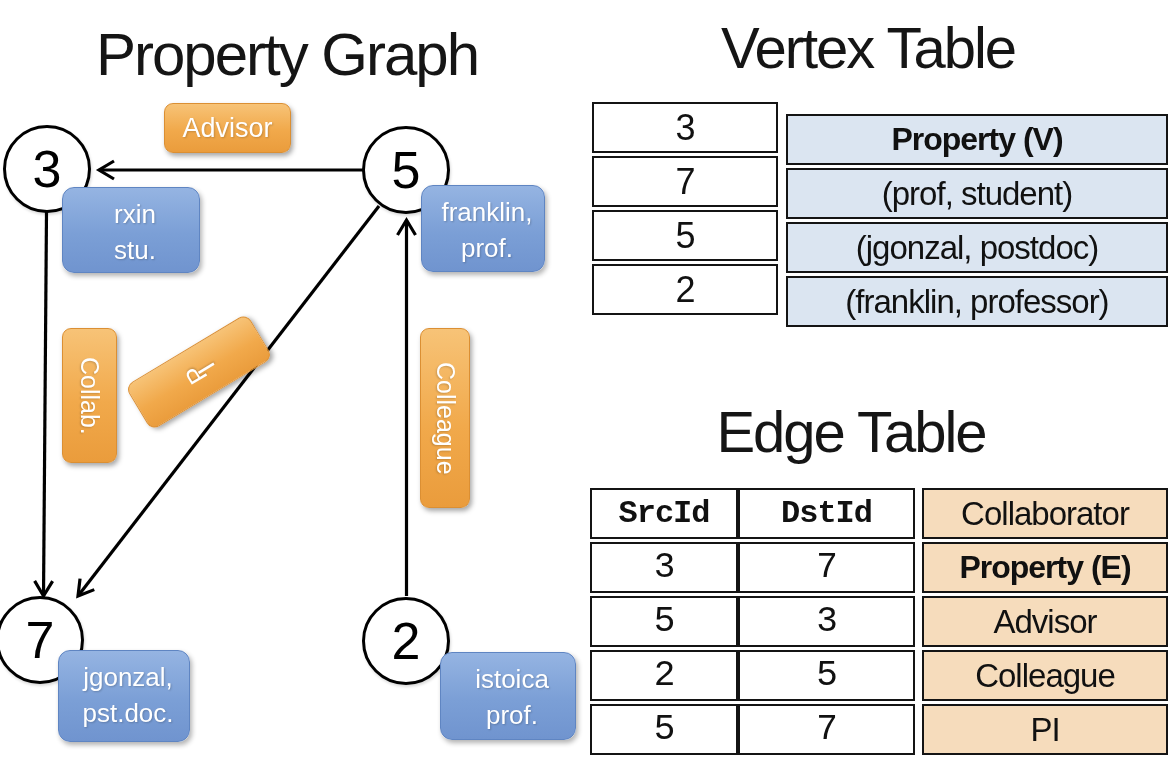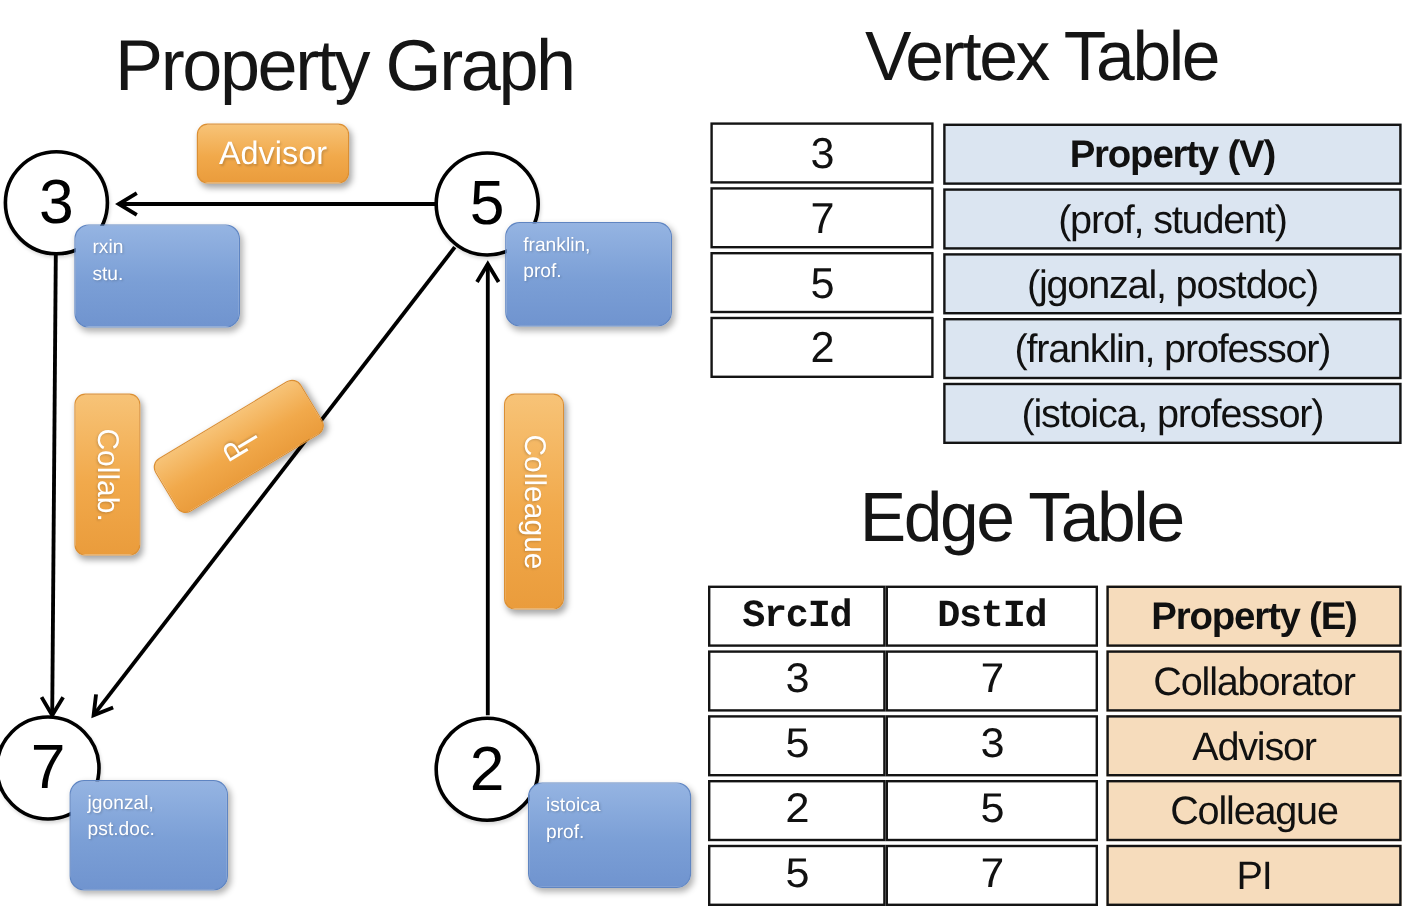--- a/index.html
+++ b/index.html
@@ -30,26 +30,27 @@
   #node-3{left:3px;top:125px;}
   #node-5{left:362px;top:126px;}
   #node-7{left:-4px;top:596px;}
   #node-2{left:362px;top:597px;}
 
   
   .vbox{
     position:absolute;z-index:3;border-radius:12px;box-sizing:border-box;
     background:linear-gradient(180deg,var(--vertex-label-fill-light,#95b4e2) 0%,#7b9fd6 55%,#7094cf 100%);
     border:1.5px solid #5f85c2;box-shadow:2px 3px 5px rgba(0,0,0,0.30);
-    color:#fff;font-size:16px;line-height:1.4;padding:8px 6px 0 14px;
+    color:#fff;font-size:26px;line-height:1.4;padding:8px 6px 0 14px;
     text-shadow:1px 1px 2px rgba(0,0,0,0.20);
+    text-align:center;
   }
   .vbox span{display:block;}
   #vbox-rxin{left:62px;top:187px;width:138px;height:86px;}
-  #vbox-franklin{left:421px;top:185px;width:139px;height:87px;}
+  #vbox-franklin{left:421px;top:185px;width:124px;height:87px;}
   #vbox-jgonzal{left:58px;top:650px;width:132px;height:92px;}
   #vbox-istoica{left:440px;top:652px;width:136px;height:88px;}
 
   
   .ebox{
     position:absolute;z-index:4;border-radius:9px;box-sizing:border-box;
     background:linear-gradient(180deg,#f7c377 0%,var(--edge-label-fill,#f1a94b) 55%,#ea9c3c 100%);
     border:1px solid #db8f33;box-shadow:2px 3px 5px rgba(0,0,0,0.35);
     color:#fff;display:flex;align-items:center;justify-content:center;
     font-size:27px;text-shadow:1px 1px 2px rgba(0,0,0,0.18);
@@ -68,21 +69,21 @@
   }
   table.sheet td{
     border:2px solid #141414;height:47px;text-align:center;vertical-align:middle;
     font-size:33px;letter-spacing:-1px;padding:0 4px;overflow:hidden;white-space:nowrap;
   }
   table.sheet td.hdr{font-weight:bold;font-size:32px;}
   table.sheet td.num{font-size:36px;}
   td.vcell{background:var(--vertex-cell-fill,#dbe5f1);}
   td.ecell{background:var(--edge-cell-fill,#f6dcbc);}
   #vt-key{left:592px;top:99px;width:186px;}
-  #vt-prop{left:786px;top:100px;width:382px;}
+  #vt-prop{left:786px;top:111px;width:382px;}
   #et-key{left:590px;top:485px;width:325px;font-family:Liberation Mono, monospace;}
   #et-prop{left:922px;top:485px;width:246px;}
 </style>
 </head>
 <body>
 
 <div id="canvas">
 
   <div id="title-graph" class="big-title">Property Graph</div>
   <div id="title-vertex" class="big-title">Vertex Table</div>
@@ -167,23 +168,20 @@
         </tr>
     <tr>
           <td class="vcell">(prof, student)</td>
         </tr>
     <tr>
           <td class="vcell">(jgonzal, postdoc)</td>
         </tr>
     <tr>
           <td class="vcell">(franklin, professor)</td>
         </tr>
-    <tr>
-          <td class="vcell">(istoica, professor)</td>
-        </tr>
   </tbody>
     </table>
 
   <table id="et-key" class="sheet">
     <colgroup>
         <col style="width:148px">
         <col style="width:177px">
       </colgroup>
     <tbody>
         <tr>
@@ -205,26 +203,26 @@
     <tr>
       <td class="num">5</td>
       <td class="num">7</td>
     </tr>
   </tbody>
     </table>
 
   <table id="et-prop" class="sheet">
     <tbody>
         <tr>
+          <td class="ecell">Collaborator</td>
+        </tr>
+    <tr>
           <td class="hdr ecell">Property (E)</td>
         </tr>
     <tr>
-          <td class="ecell">Collaborator</td>
-        </tr>
-    <tr>
           <td class="ecell">Advisor</td>
         </tr>
     <tr>
           <td class="ecell">Colleague</td>
         </tr>
     <tr>
           <td class="ecell">PI</td>
         </tr>
   </tbody>
     </table>

